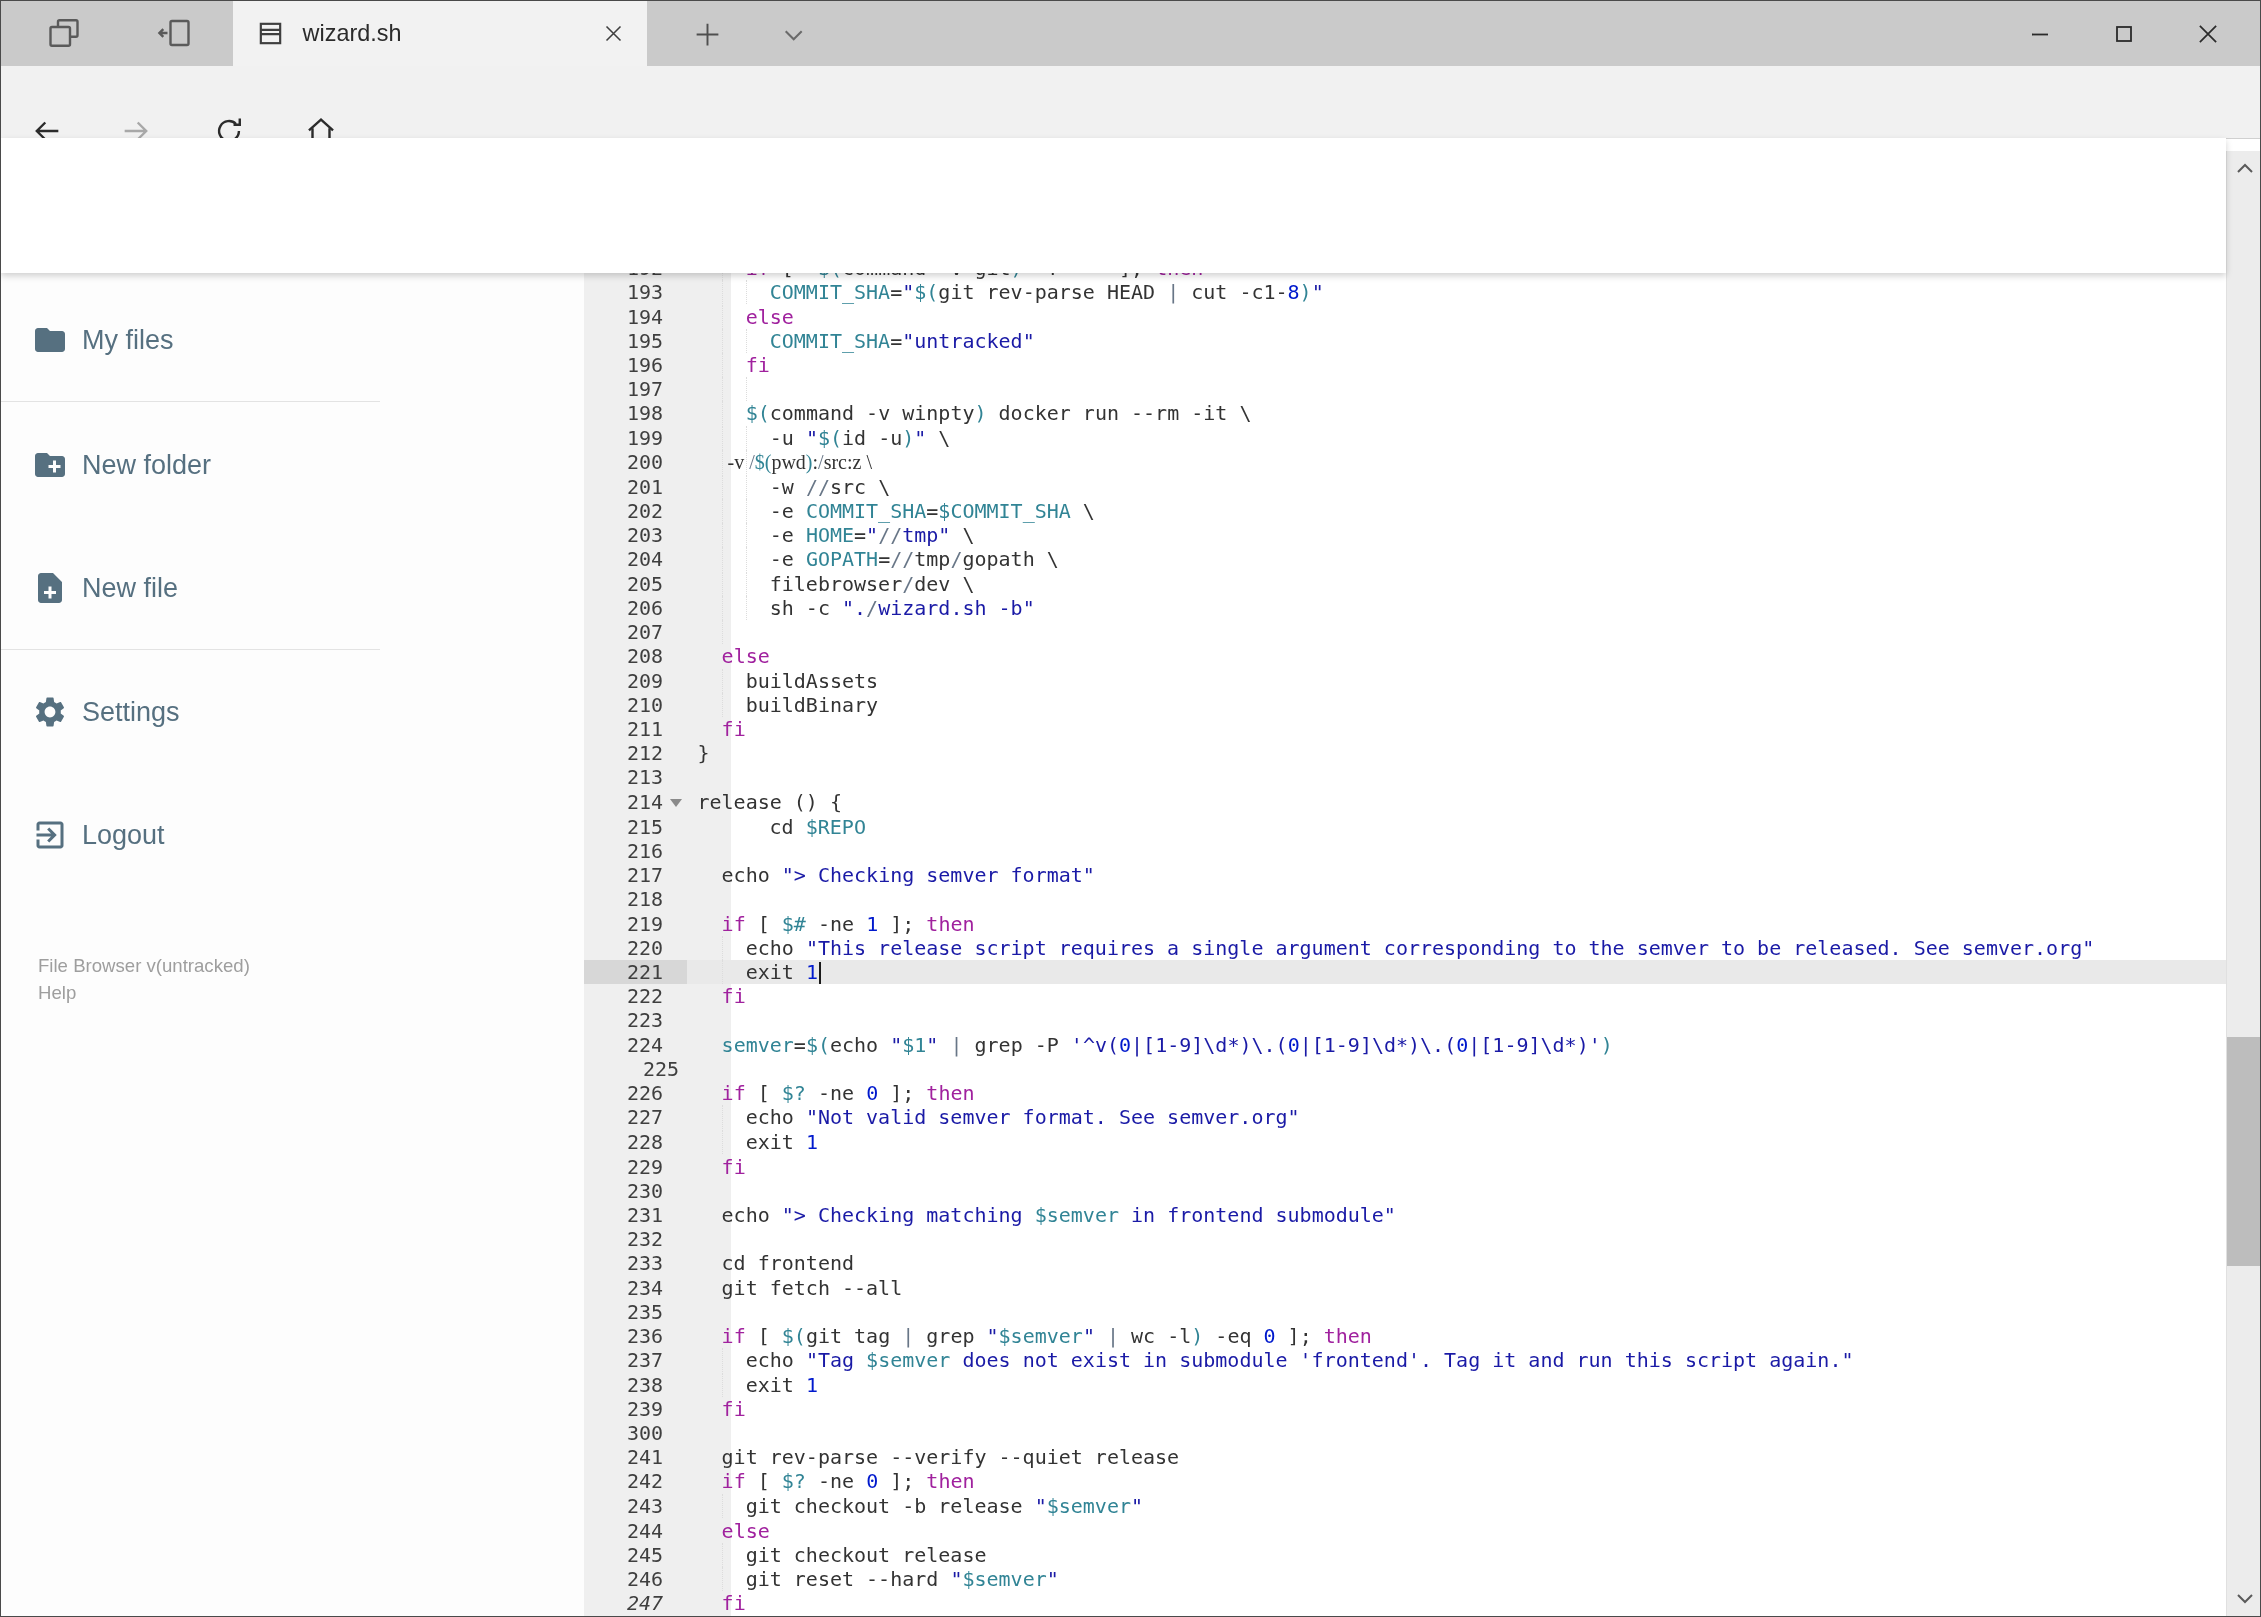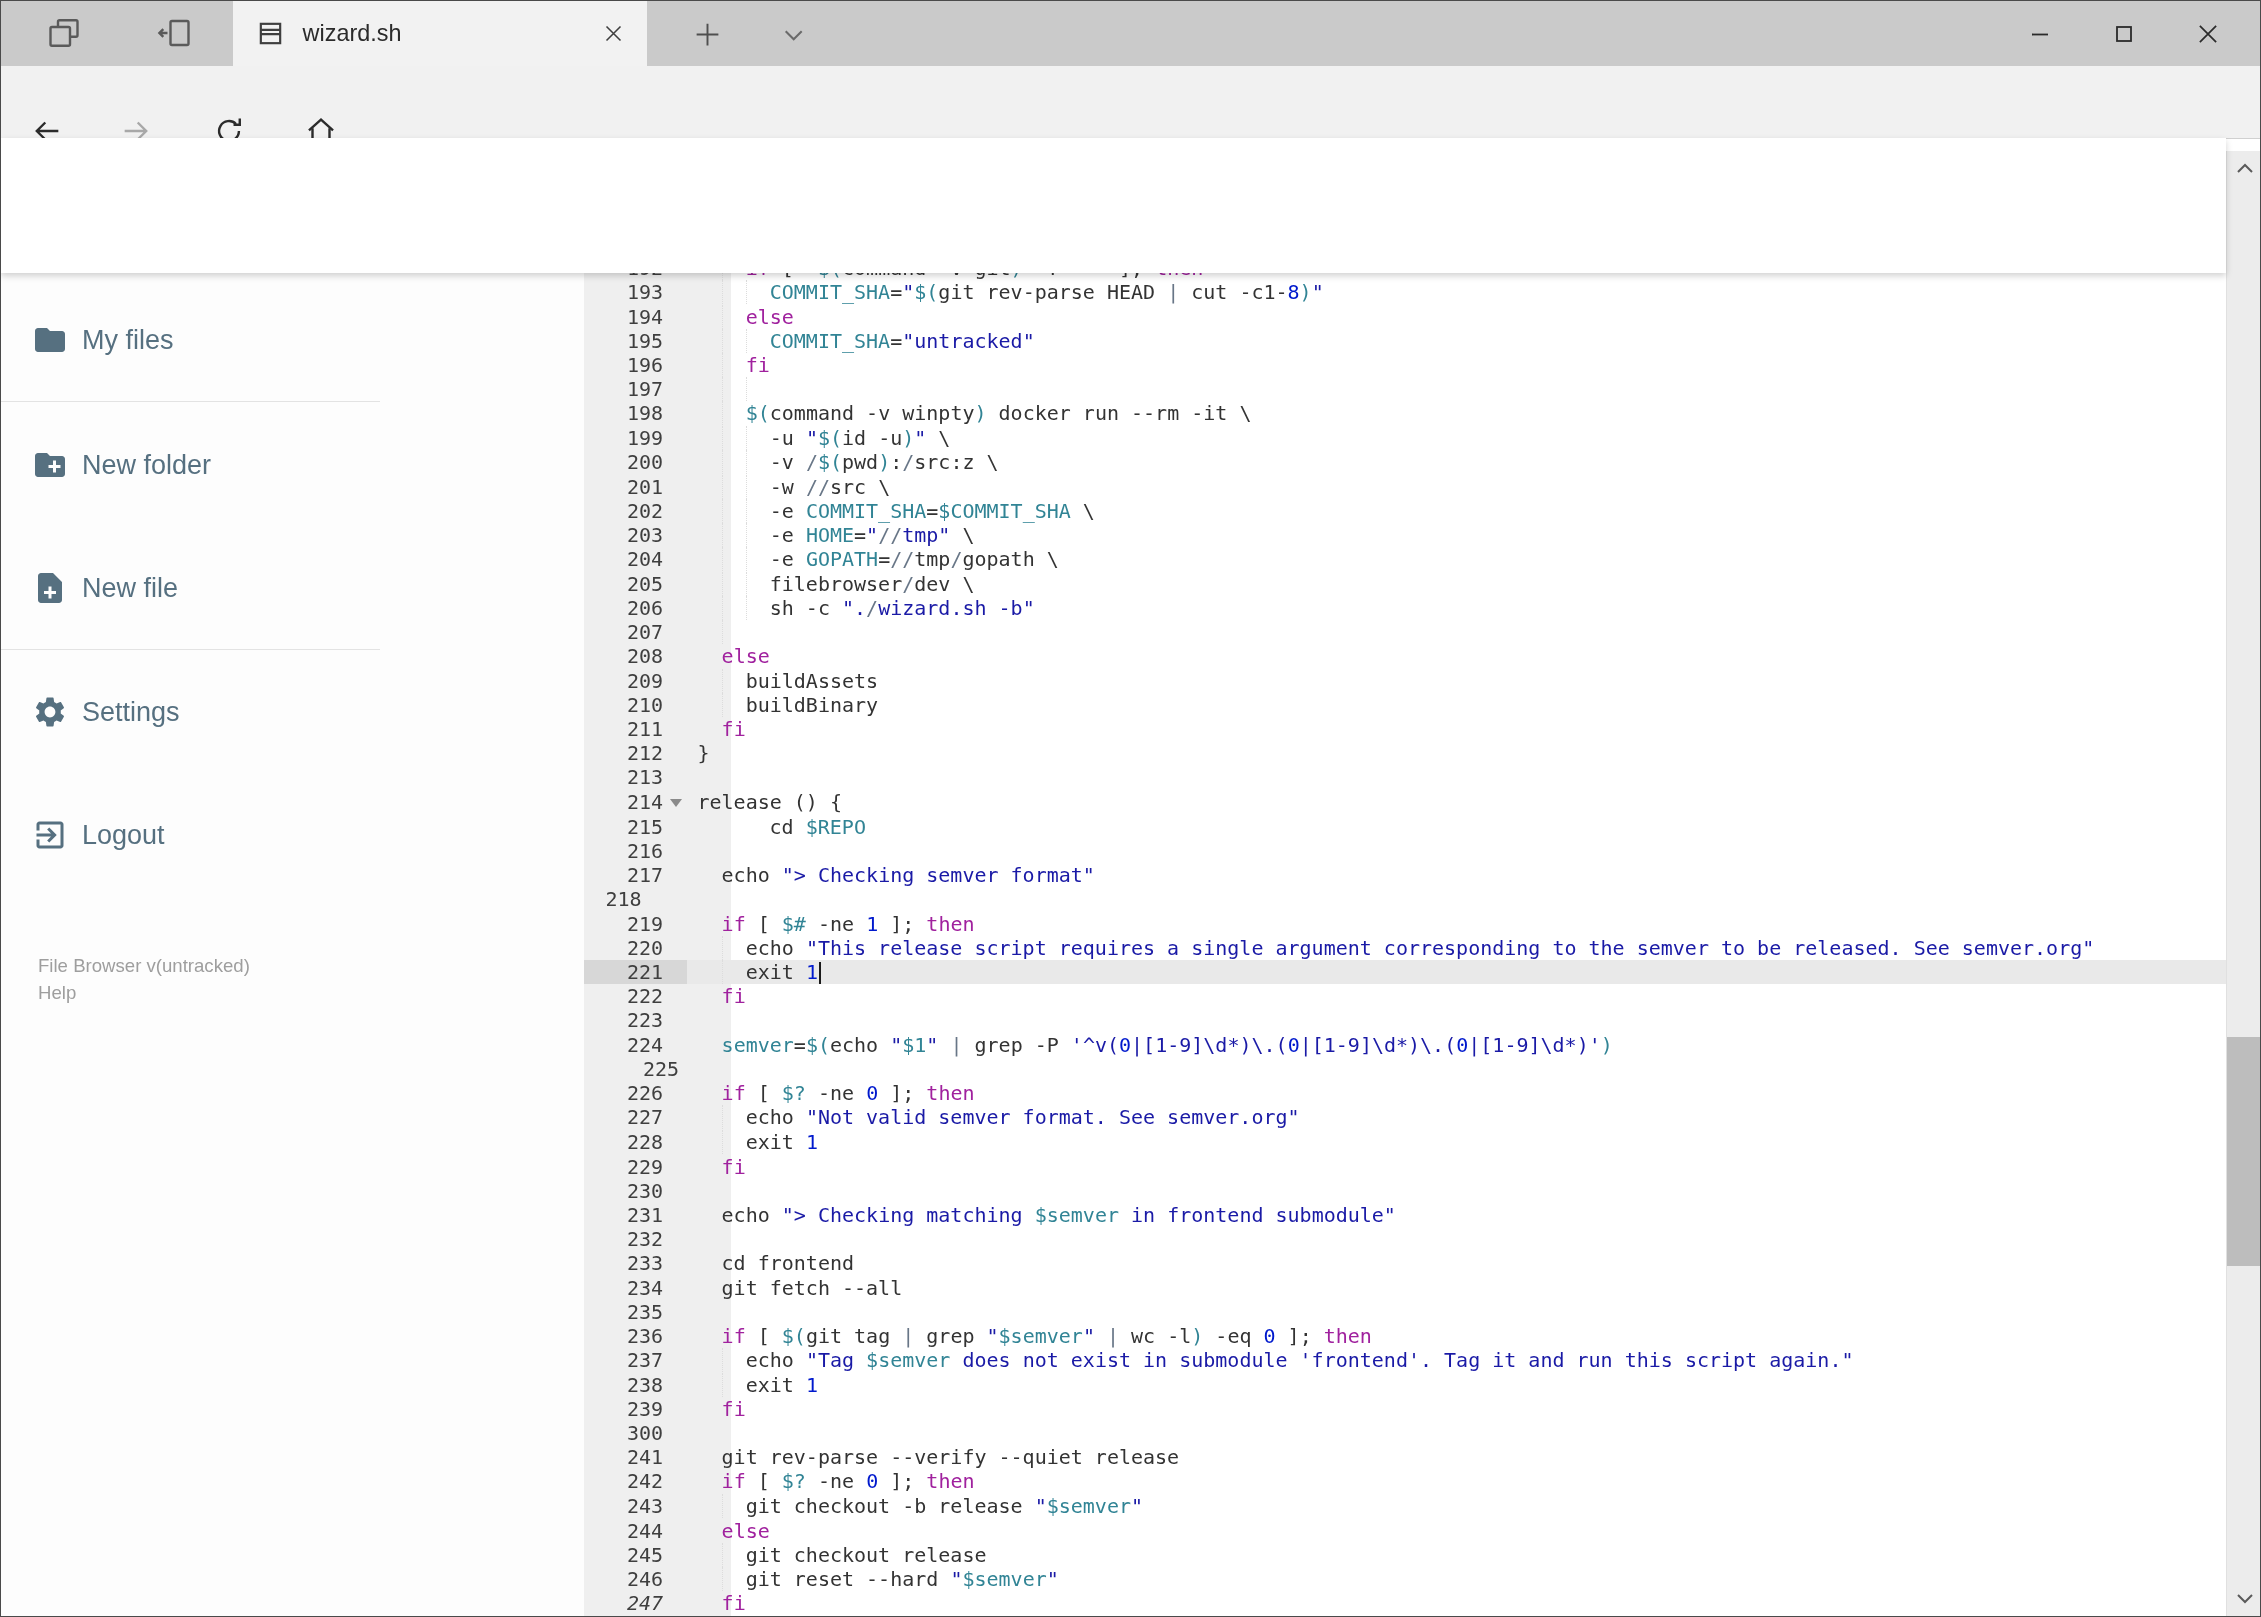--- a/index.html
+++ b/index.html
@@ -345,21 +345,21 @@
         <div class="gutter-cell" style="top: 371px;">208</div>
         <div class="gutter-cell" style="top: 396px;">209</div>
         <div class="gutter-cell" style="top: 420px;">210</div>
         <div class="gutter-cell" style="top: 444px;">211</div>
         <div class="gutter-cell" style="top: 468px;">212</div>
         <div class="gutter-cell" style="top: 492px;">213</div>
         <div class="gutter-cell" style="top: 517px;">214<div class="fold-caret"></div></div>
         <div class="gutter-cell" style="top: 542px;">215</div>
         <div class="gutter-cell" style="top: 566px;">216</div>
         <div class="gutter-cell" style="top: 590px;">217</div>
-        <div class="gutter-cell" style="top: 614px; text-align: center;">218</div>
+        <div class="gutter-cell" style="top: 614px;">218</div>
         <div class="gutter-cell" style="top: 639px;">219</div>
         <div class="gutter-cell" style="top: 663px;">220</div>
         <div class="gutter-cell active" style="top: 687px;">221</div>
         <div class="gutter-cell" style="top: 711px;">222</div>
         <div class="gutter-cell" style="top: 735px;">223</div>
         <div class="gutter-cell" style="top: 760px;">224</div>
         <div class="gutter-cell" style="top: 784px; margin-left: 16px;">225</div>
         <div class="gutter-cell" style="top: 808px;">226</div>
         <div class="gutter-cell" style="top: 832px;">227</div>
         <div class="gutter-cell" style="top: 857px;">228</div>
@@ -385,21 +385,21 @@
       </div>
     <div class="code-layer" id="code-lines">
         <div class="code-row" style="top: -17px;"><div class="iguide" style="left: 35px;"></div><span class="tk-p">    </span><span class="tk-k">if</span><span class="tk-p"> [ </span><span class="tk-s">"</span><span class="tk-v">$(</span><span class="tk-p">command -v git</span><span class="tk-v">)</span><span class="tk-s">"</span><span class="tk-p"> != </span><span class="tk-s">""</span><span class="tk-p"> ]; </span><span class="tk-k">then</span></div>
         <div class="code-row" style="top: 7.3px;"><div class="iguide" style="left: 35px;"></div><div class="iguide" style="left: 59px;"></div><span class="tk-p">      </span><span class="tk-v">COMMIT_SHA</span><span class="tk-p">=</span><span class="tk-s">"</span><span class="tk-v">$(</span><span class="tk-p">git rev-parse HEAD </span><span class="tk-o">|</span><span class="tk-p"> cut -c1-</span><span class="tk-n">8</span><span class="tk-v">)</span><span class="tk-s">"</span></div>
         <div class="code-row" style="top: 31.5px;"><div class="iguide" style="left: 35px;"></div><span class="tk-p">    </span><span class="tk-k">else</span></div>
         <div class="code-row" style="top: 56px;"><div class="iguide" style="left: 35px;"></div><div class="iguide" style="left: 59px;"></div><span class="tk-p">      </span><span class="tk-v">COMMIT_SHA</span><span class="tk-p">=</span><span class="tk-s">"untracked"</span></div>
         <div class="code-row" style="top: 80px;"><div class="iguide" style="left: 35px;"></div><span class="tk-p">    </span><span class="tk-k">fi</span></div>
         <div class="code-row" style="top: 104px;"><div class="iguide" style="left: 35px;"></div><div class="iguide" style="left: 59px;"></div></div>
         <div class="code-row" style="top: 128px;"><div class="iguide" style="left: 35px;"></div><span class="tk-p">    </span><span class="tk-v">$(</span><span class="tk-p">command -v winpty</span><span class="tk-v">)</span><span class="tk-p"> docker run --rm -it \</span></div>
         <div class="code-row" style="top: 153px;"><div class="iguide" style="left: 35px;"></div><div class="iguide" style="left: 59px;"></div><span class="tk-p">      -u </span><span class="tk-s">"</span><span class="tk-v">$(</span><span class="tk-p">id -u</span><span class="tk-v">)</span><span class="tk-s">"</span><span class="tk-p"> \</span></div>
-        <div class="code-row" style="top: 177px;"><div class="iguide" style="left: 35px;"></div><div class="iguide" style="left: 59px;"></div><span class="tk-p">      -v </span><span class="tk-o">/</span><span class="tk-v">$(</span><span class="tk-p">pwd</span><span class="tk-v">)</span><span class="tk-p">:</span><span class="tk-o">/</span><span class="tk-p">src:z \</span></div>
+        <div class="code-row" style="top: 177px; font-family: Liberation Serif, serif;"><div class="iguide" style="left: 35px;"></div><div class="iguide" style="left: 59px;"></div><span class="tk-p">      -v </span><span class="tk-o">/</span><span class="tk-v">$(</span><span class="tk-p">pwd</span><span class="tk-v">)</span><span class="tk-p">:</span><span class="tk-o">/</span><span class="tk-p">src:z \</span></div>
         <div class="code-row" style="top: 202px;"><div class="iguide" style="left: 35px;"></div><div class="iguide" style="left: 59px;"></div><span class="tk-p">      -w </span><span class="tk-o">//</span><span class="tk-p">src \</span></div>
         <div class="code-row" style="top: 226px;"><div class="iguide" style="left: 35px;"></div><div class="iguide" style="left: 59px;"></div><span class="tk-p">      -e </span><span class="tk-v">COMMIT_SHA</span><span class="tk-p">=</span><span class="tk-v">$COMMIT_SHA</span><span class="tk-p"> \</span></div>
         <div class="code-row" style="top: 250px;"><div class="iguide" style="left: 35px;"></div><div class="iguide" style="left: 59px;"></div><span class="tk-p">      -e </span><span class="tk-v">HOME</span><span class="tk-p">=</span><span class="tk-s">"</span><span class="tk-o">//</span><span class="tk-s">tmp"</span><span class="tk-p"> \</span></div>
         <div class="code-row" style="top: 274px;"><div class="iguide" style="left: 35px;"></div><div class="iguide" style="left: 59px;"></div><span class="tk-p">      -e </span><span class="tk-v">GOPATH</span><span class="tk-p">=</span><span class="tk-o">//</span><span class="tk-p">tmp</span><span class="tk-o">/</span><span class="tk-p">gopath \</span></div>
         <div class="code-row" style="top: 299px;"><div class="iguide" style="left: 35px;"></div><div class="iguide" style="left: 59px;"></div><span class="tk-p">      filebrowser</span><span class="tk-o">/</span><span class="tk-p">dev \</span></div>
         <div class="code-row" style="top: 323px;"><div class="iguide" style="left: 35px;"></div><div class="iguide" style="left: 59px;"></div><span class="tk-p">      sh -c </span><span class="tk-s">".</span><span class="tk-o">/</span><span class="tk-s">wizard.sh -b"</span></div>
         <div class="code-row" style="top: 347px;"><div class="iguide" style="left: 35px;"></div></div>
         <div class="code-row" style="top: 371px;"><span class="tk-p">  </span><span class="tk-k">else</span></div>
         <div class="code-row" style="top: 396px;"><div class="iguide" style="left: 35px;"></div><span class="tk-p">    buildAssets</span></div>
         <div class="code-row" style="top: 420px;"><div class="iguide" style="left: 35px;"></div><span class="tk-p">    buildBinary</span></div>

